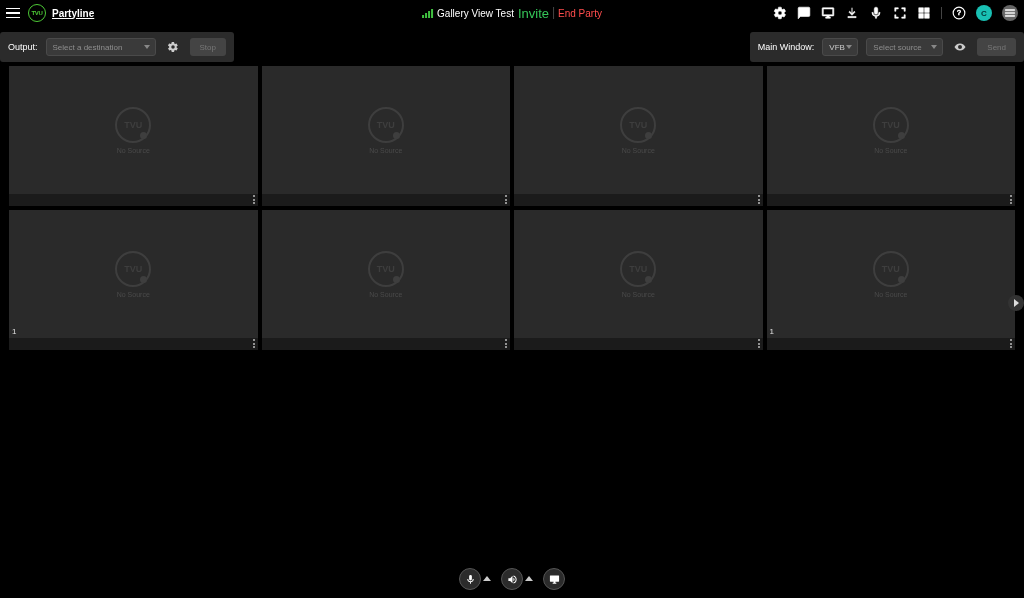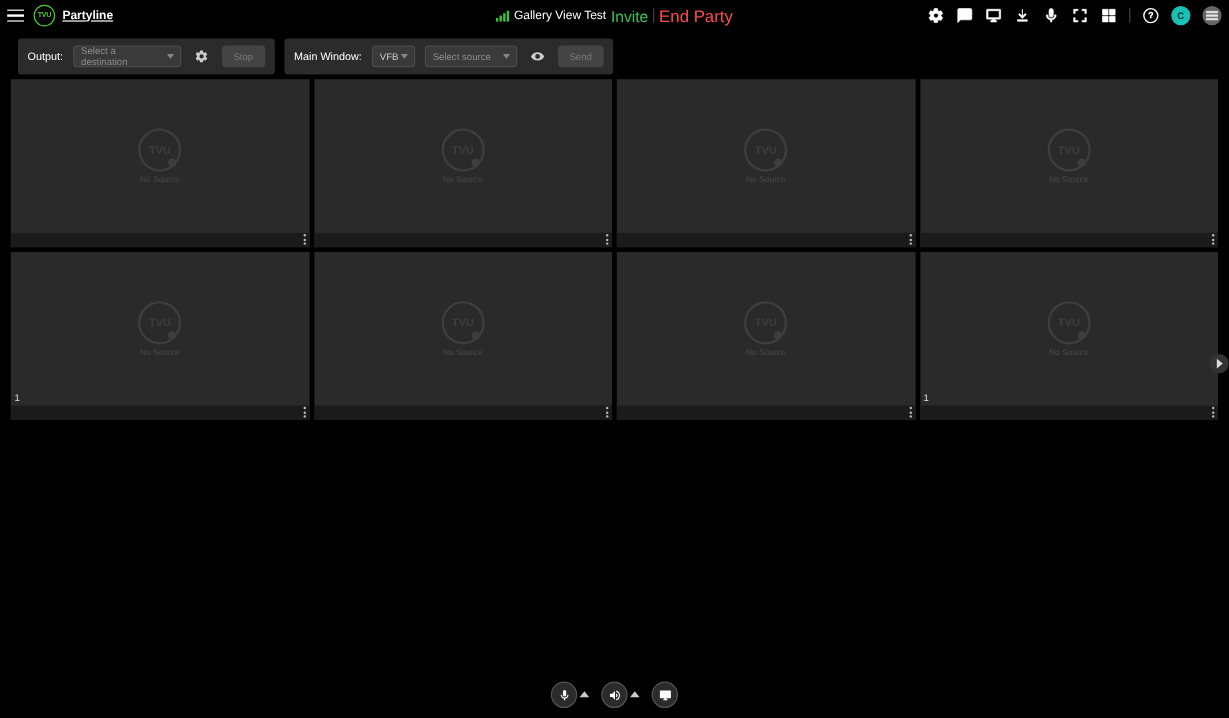--- a/index.html
+++ b/index.html
@@ -34,28 +34,28 @@
   .header-center{position:absolute;left:50%;transform:translateX(-50%);display:flex;align-items:center;gap:4px;}
   .signal-icon{display:inline-flex;align-items:flex-end;gap:1px;height:10px;}
   .signal-icon span{width:2px;background:#40c040;}
   .signal-icon span:nth-child(1){height:3px;}
   .signal-icon span:nth-child(2){height:5px;}
   .signal-icon span:nth-child(3){height:7px;}
   .signal-icon span:nth-child(4){height:9px;}
   .session-name{font-size:10px;}
   .invite{color:var(--green);font-size:13px;cursor:pointer;}
   .vdiv{width:1px;height:12px;background:#444;}
-  .end-party{color:var(--red);font-size:14px;cursor:pointer;}
+  .end-party{color:var(--red);font-size:10px;cursor:pointer;}
   .header-right{margin-left:auto;display:flex;align-items:center;gap:10px;}
   .hicon{width:14px;height:14px;display:flex;align-items:center;justify-content:center;cursor:pointer;}
   .hicon svg{width:14px;height:14px;fill:#fff;stroke:#fff;}
   .avatar{width:16px;height:16px;border-radius:50%;display:flex;align-items:center;justify-content:center;font-size:8px;font-weight:600;color:#033;background:var(--teal);}
   .list-icon{border-radius:50%;background:#666;width:16px;height:16px;}
   
-  .ctrl-row{display:flex;justify-content:flex-start;gap:8px;margin-top:6px;margin-left:15px;}
+  .ctrl-row{display:flex;justify-content:space-between;gap:8px;margin-top:6px;}
   .ctrl-panel{background:var(--panel);border-radius:3px;padding:6px 8px;display:flex;align-items:center;gap:8px;height:30px;}
   .ctrl-label{font-size:9px;}
   .select{background:var(--select);border:1px solid #4a4a4a;border-radius:3px;height:18px;padding:0 18px 0 6px;display:flex;align-items:center;font-size:8px;color:var(--muted);position:relative;cursor:pointer;}
   .select.light{color:#ccc;}
   .select .caret{position:absolute;right:5px;top:6px;width:0;height:0;border-left:3px solid transparent;border-right:3px solid transparent;border-top:4px solid #888;}
   .icon-btn{width:18px;height:18px;display:flex;align-items:center;justify-content:center;cursor:pointer;background:var(--panel2);border-radius:3px;}
   .icon-btn.plain{background:transparent;}
   .gear svg,.eye svg{width:12px;height:12px;fill:#ccc;}
   .disabled-btn{background:var(--btn-disabled);color:#777;border-radius:3px;height:18px;padding:0 10px;display:flex;align-items:center;font-size:8px;}
   
@@ -156,21 +156,21 @@
         <svg viewBox="0 0 24 24">
           <path d="M4 6h16v2H4zm0 5h16v2H4zm0 5h16v2H4z" fill="#ddd"></path>
         </svg>
       </div>
   </div>
 </div>
 
 <div class="ctrl-row">
   <div class="ctrl-panel">
     <div class="ctrl-label">Output:</div>
-    <div class="select" style="width:90px">
+    <div class="select" style="width:110px">
       <span>Select a destination</span>
       <span class="caret"></span>
     </div>
     <div class="icon-btn plain gear">
         <svg viewBox="0 0 24 24">
           <path d="M19.14,12.94a7,7,0,0,0,.05-.94,7,7,0,0,0-.05-.94l2.11-1.65a.5.5,0,0,0,.12-.64l-2-3.46a.5.5,0,0,0-.61-.22l-2.49,1a7,7,0,0,0-1.62-.94l-.38-2.65A.5.5,0,0,0,13.78,2H9.78a.5.5,0,0,0-.49.42L8.91,5.07a7,7,0,0,0-1.62.94l-2.49-1a.5.5,0,0,0-.61.22l-2,3.46a.5.5,0,0,0,.12.64L4.42,11a7,7,0,0,0,0,1.88L2.31,14.51a.5.5,0,0,0-.12.64l2,3.46a.5.5,0,0,0,.61.22l2.49-1a7,7,0,0,0,1.62.94l.38,2.65a.5.5,0,0,0,.49.42h4a.5.5,0,0,0,.49-.42l.38-2.65a7,7,0,0,0,1.62-.94l2.49,1a.5.5,0,0,0,.61-.22l2-3.46a.5.5,0,0,0-.12-.64ZM12,15.5A3.5,3.5,0,1,1,15.5,12,3.5,3.5,0,0,1,12,15.5Z"></path>
         </svg>
       </div>
     <div class="disabled-btn">Stop</div>
   </div>

